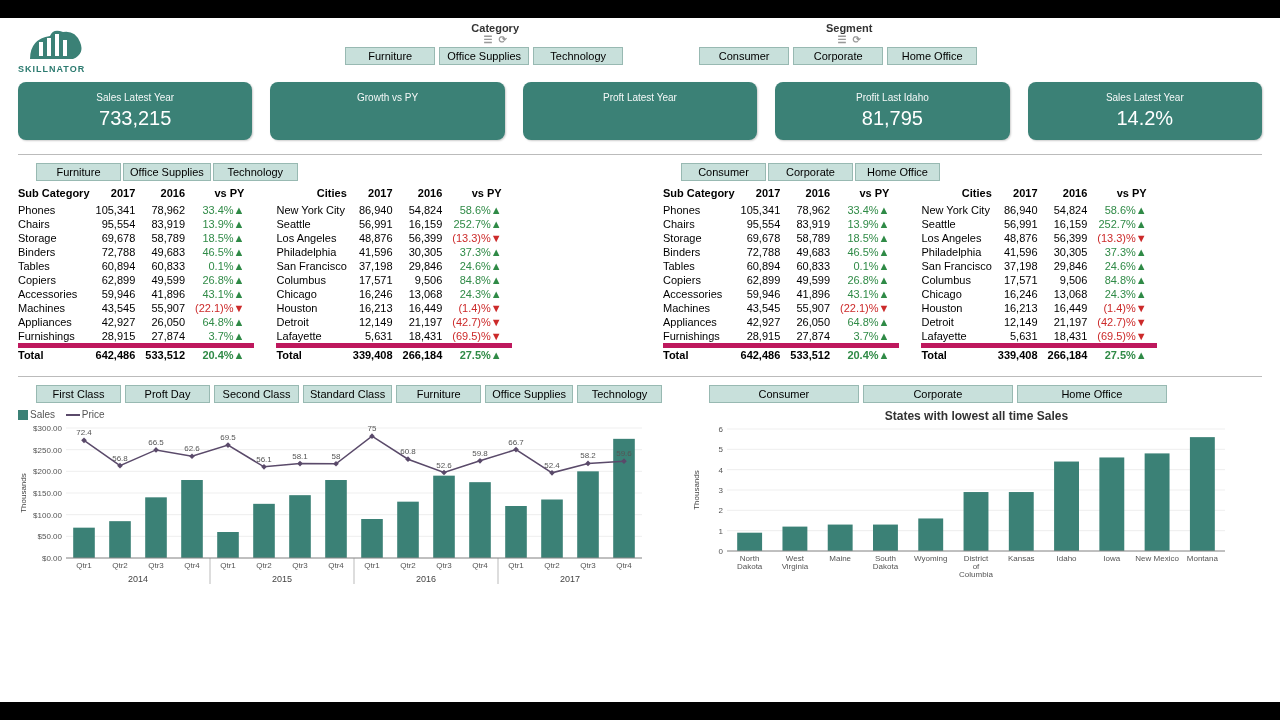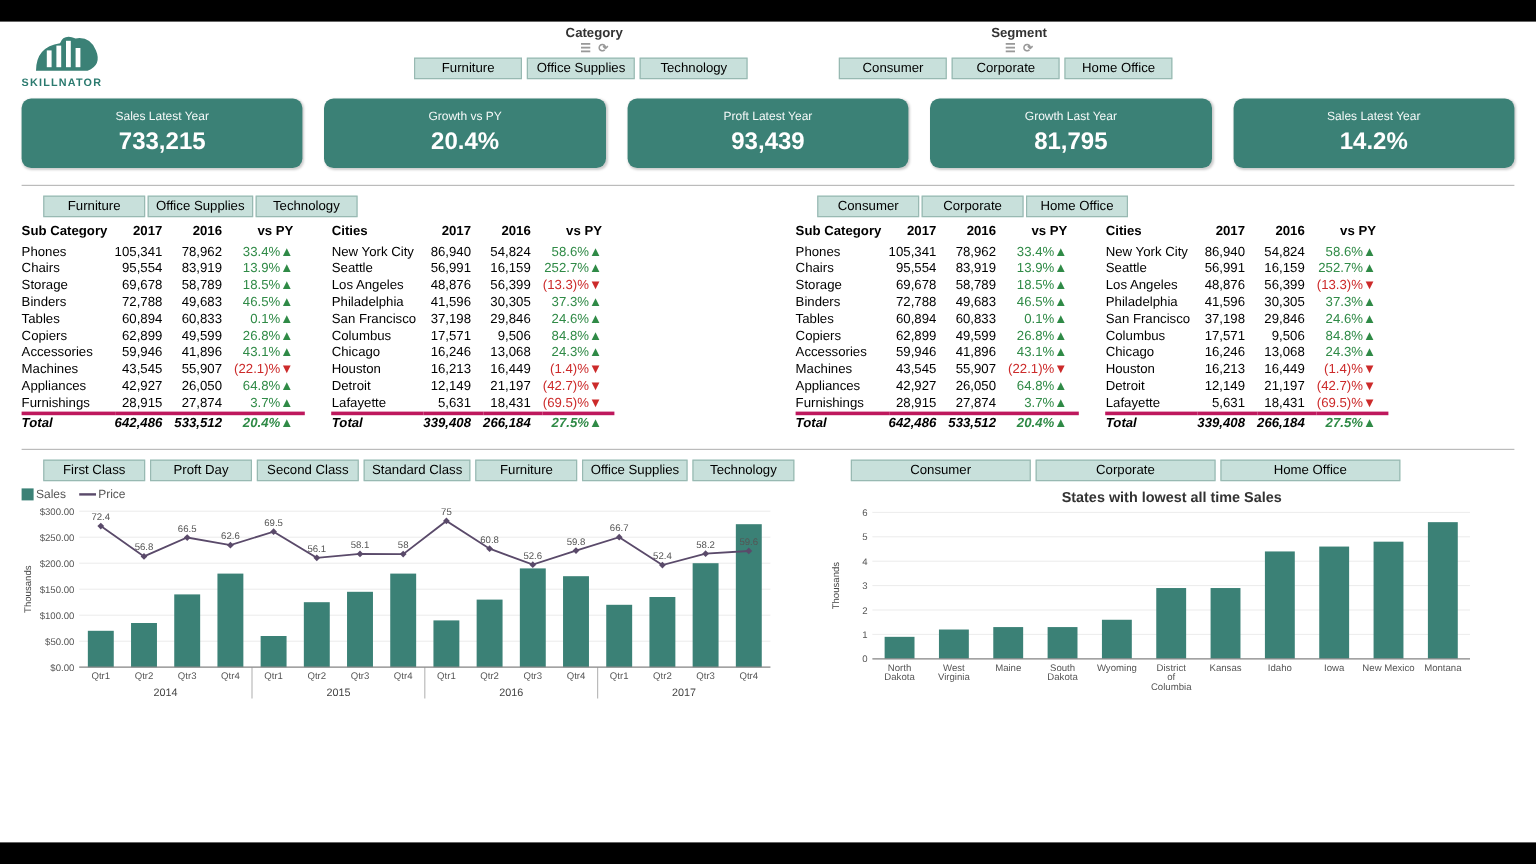--- a/index.html
+++ b/index.html
@@ -11,32 +11,32 @@
   .logo svg { width:60px; height:40px; }
   .logo-text { color:#2b7a6f; font-weight:bold; font-size:9px; letter-spacing:1px; }
   .slicer-group { flex:1; }
   .slicer-label { font-size:11px; font-weight:bold; color:#333; margin-bottom:2px; display:flex; justify-content:space-between; align-items:center;flex-direction:column;}
   .slicer-icons { color:#999; font-size:10px; display:flex; gap:6px;}
   .slicer-row { display:flex; gap:4px; }
   .slicer-btn { background:#c8e0db; border:1px solid #98b9b2; padding:2px 6px; font-size:11px; min-width:90px; cursor:pointer; }
   .kpis { display:flex; gap:18px; margin-top:8px;justify-content:flex-end; }
   .kpi { flex:1; background:#3b8176; color:#fff; border-radius:8px; padding:10px 4px; text-align:center; box-shadow:1px 1px 2px rgba(0,0,0,0.2);}
   .kpi-label { font-size:10px; opacity:0.95; margin-bottom:4px;}
-  .kpi-value { font-size:20px; font-weight:bold; }
+  .kpi-value { font-size:20px; font-weight:normal; }
   hr.sep { border:none; border-top:1px solid #bbb; margin:14px 0 8px 0; }
   .tables-row { display:flex; gap:46px; }
   .table-block { flex:1; }
   .tab-btns { display:flex; gap:2px; margin-left:18px; margin-bottom:4px; }
   .tab-btn { background:#c8e0db; border:1px solid #98b9b2; padding:2px 6px; font-size:11px; min-width:85px; cursor:pointer; }
   .two-tables { display:flex; gap:22px; }
   table { border-collapse:collapse; font-size:11px; }
-  th { text-align:left; font-weight:bold; padding:2px 6px 4px 0; }
+  th { text-align:right; font-weight:bold; padding:2px 6px 4px 0; }
   th.num, td.num { text-align:right; padding-right:10px; }
   td { padding:1px 6px 1px 0; white-space:nowrap; }
-  tr.total td { font-weight:bold; border-top:3px solid #be185d;font-style:italic; }
+  tr.total td { font-weight:bold; border-top:5px solid #be185d; }
   .pos { color:#2f8a46; display:inline-flex; align-items:center; gap:2px; justify-content:flex-end; width:100%;}
   .neg { color:#cc2a2a; display:inline-flex; align-items:center; gap:2px; justify-content:flex-end; width:100%;}
   .charts-row { display:flex; gap:16px; margin-top:6px; }
   .chart-block { flex:1.15; }
   .chart-block2 { flex:1; }
   .chart-tabs { display:flex; gap:4px; margin-bottom:6px; margin-left:18px;}
   .chart-title { text-align:center; font-weight:bold; font-size:12px; margin-bottom:2px; color:#333;}
   .legend { text-align:left; font-size:10px; color:#555; margin-bottom:2px;}
   .lg-box { display:inline-block; width:10px; height:10px; background:#3b8176; vertical-align:middle; margin-right:2px;}
   .lg-line { display:inline-block; width:14px; border-top:2px solid #5a4a6a; vertical-align:middle; margin:0 2px 0 8px;}
@@ -95,28 +95,26 @@
     </div>
   </div>
 
   <div class="kpis" id="kpirow">
       <div class="kpi">
       <div class="kpi-label">Sales Latest Year</div>
         <div class="kpi-value">733,215</div>
       </div>
       <div class="kpi">
       <div class="kpi-label">Growth vs PY</div>
-        <div class="kpi-value">20.4%</div>
       </div>
       <div class="kpi">
       <div class="kpi-label">Proft Latest Year</div>
-        <div class="kpi-value">93,439</div>
       </div>
       <div class="kpi">
-      <div class="kpi-label">Growth Last Year</div>
+      <div class="kpi-label">Profit Last Idaho</div>
         <div class="kpi-value">81,795</div>
       </div>
       <div class="kpi">
       <div class="kpi-label">Sales Latest Year</div>
         <div class="kpi-value">14.2%</div>
       </div>
     </div>
 
   <hr class="sep">
 

